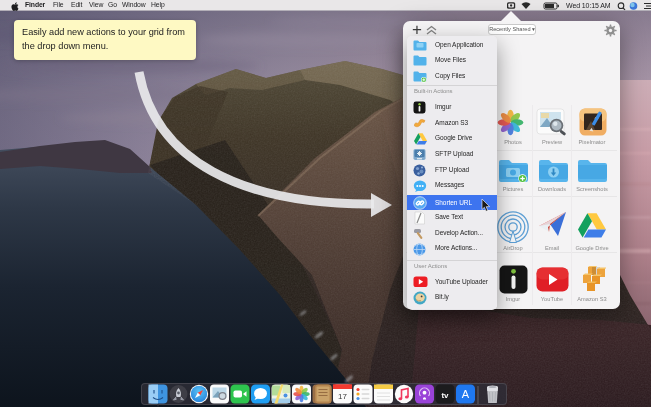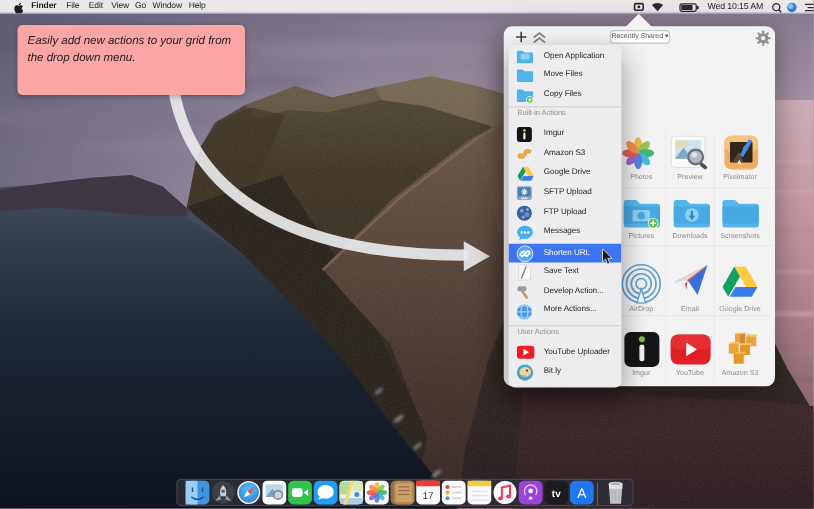--- a/index.html
+++ b/index.html
@@ -154,21 +154,21 @@
     <circle cx="130.5" cy="4" r="2.2" fill="#7fc3ea"></circle>
     <g stroke="#2a2a2a" stroke-width="1">
       <line x1="142" y1="2.5" x2="149" y2="2.5"></line>
       <line x1="144" y1="5" x2="149" y2="5"></line>
       <line x1="142" y1="7.5" x2="149" y2="7.5"></line>
     </g>
   </svg>
   <div class="abs" style="left:566px;top:2px;font-size:7px;">Wed 10:15 AM</div>
 </div>
 
-<div class="abs" style="left:14px;top:20px;width:182px;height:56px;background:#fca5a5;border-radius:4px;box-shadow:0 1px 4px rgba(0,0,0,0.25);font-style:italic;">
+<div class="abs" style="left:14px;top:20px;width:182px;height:40px;background:#fef9c3;border-radius:4px;box-shadow:0 1px 4px rgba(0,0,0,0.25);">
   <div class="abs" style="left:8px;top:6px;width:175px;font-size:9.2px;line-height:13.8px;color:#1b1b1d;white-space:normal;">Easily add new actions to your grid from<br>the drop down menu.</div>
 </div>
 
 <div class="abs" style="left:403px;top:21px;width:217px;height:288px;background:#f4f3f4;border-radius:7px;box-shadow:0 6px 24px rgba(0,0,0,0.4);"></div>
 <svg class="abs" style="left:500px;top:11px" width="22" height="11" viewBox="0 0 22 11">
       <polygon points="11,0 22,11 0,11" fill="#f5f4f5"></polygon>
     </svg>
 
 <div class="abs" style="left:405px;top:22px;width:24px;height:17px;font-size:17px;color:#3c3c3c;text-align:center;line-height:16px;">+</div>
 <svg class="abs" style="left:425px;top:25px" width="13" height="11" viewBox="0 0 13 11">

